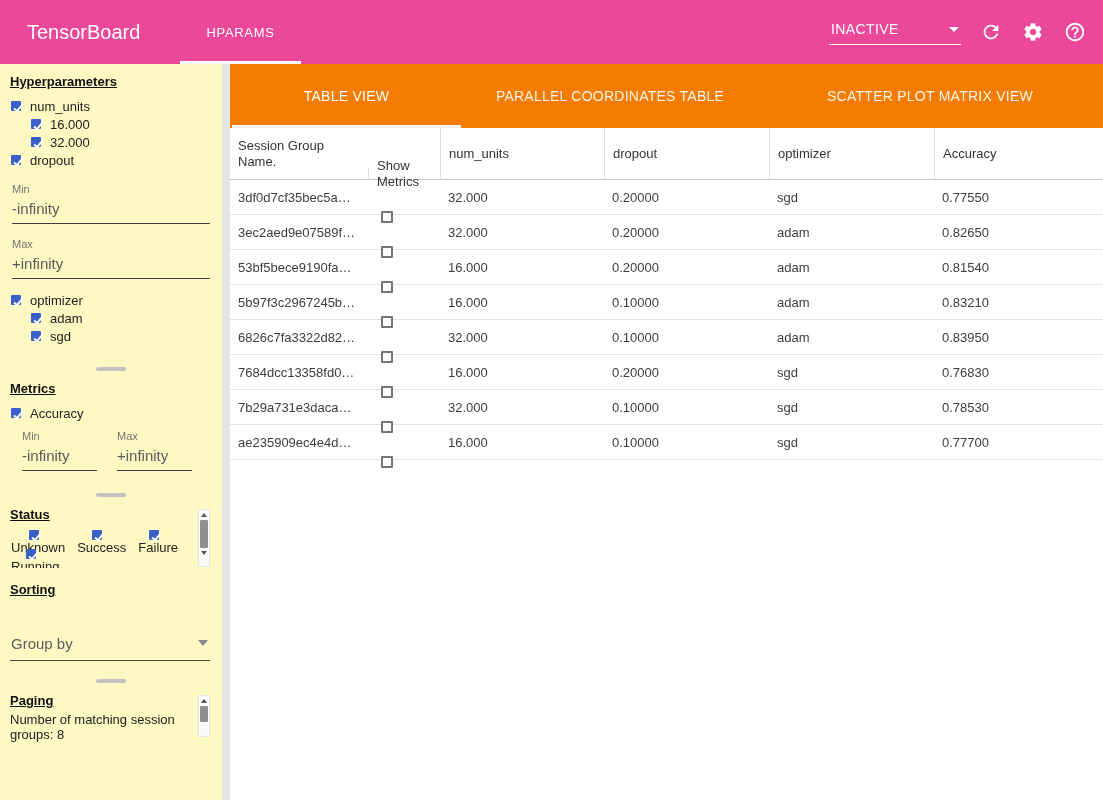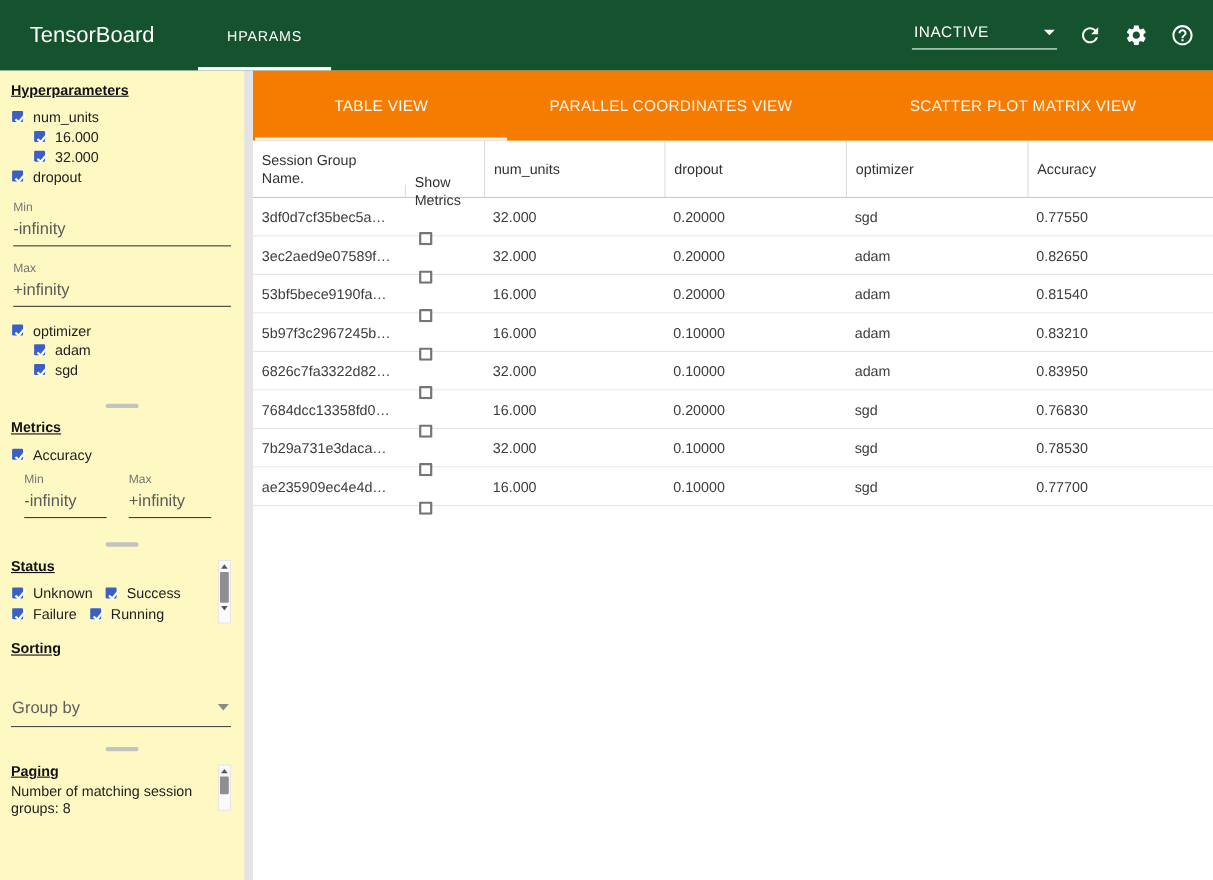--- a/index.html
+++ b/index.html
@@ -7,21 +7,21 @@
   body {
     position: relative;
     font-family: "Liberation Sans", "DejaVu Sans", sans-serif;
     background: #e4e4e4;
     overflow: hidden;
   }
 
   
   #topbar {
     position: absolute; left: 0; top: 0; width: 1103px; height: 64px;
-    background: #14532d; display: flex; align-items: center; z-index: 5;
+    background: #ec4899; display: flex; align-items: center; z-index: 5;
   }
   #tb-title { color: #fff; font-size: 20px; font-weight: 500; margin-left: 27px; white-space: nowrap; }
   #tb-tabs { display: flex; height: 64px; margin-left: 40px; }
   .tb-tab {
     position: relative; display: flex; align-items: center;
     padding: 0 26px; color: rgba(255,255,255,0.92);
     font-size: 13px; letter-spacing: 0.7px; cursor: pointer; white-space: nowrap;
   }
   .tb-tab.active { color: #fff; }
   .tb-tab.active::after {
@@ -56,21 +56,21 @@
     border: solid #fff; border-width: 0 2px 2px 0; transform: rotate(40deg);
   }
   .cb-label { font-size: 13px; color: #222; }
   .field { margin: 14px 12px 0 12px; }
   .flabel { font-size: 11px; color: #757575; }
   .fvalue { font-size: 15px; color: #5a5a5a; padding: 5px 0 6px 0; border-bottom: 1px solid #3f3f3f; cursor: text; }
   .interval-row { display: flex; margin: 8px 0 0 22px; gap: 20px; }
   .interval-row .field { margin: 0; width: 75px; }
   .handle { width: 30px; height: 4px; border-radius: 2px; background: #c2c2c2; margin: 22px auto 6px auto; cursor: row-resize; }
   #status-body { margin: 8px 0 0 11px; width: 185px; display: flex; flex-wrap: wrap; height: 38px; overflow: hidden; }
-  .status-item { display: flex; align-items: center; height: 18px; margin-right: 12px; }
+  .status-item { display: flex; align-items: center; height: 18px; margin-right: 12px; flex-direction: column; }
   .select-box {
     margin: 38px 12px 0 10px; position: relative; border-bottom: 1px solid #4a4a4a;
     padding: 0 0 8px 1px; color: #5d5d5d; font-size: 15px; cursor: pointer;
   }
   .caret-gray { position: absolute; right: 2px; top: 5px; width: 0; height: 0; border-left: 5px solid transparent; border-right: 5px solid transparent; border-top: 6px solid #8a8a8a; }
   #paging-info { margin: 4px 26px 0 10px; font-size: 13px; color: #222; line-height: 15px; width: 178px; }
 
   .fake-scrollbar { position: absolute; width: 12px; background: #fafafa; border: 1px solid #e6e6e6; }
   .scroll-arrow { width: 0; height: 0; margin: 3px auto; }
   .scroll-arrow.up { border-left: 3px solid transparent; border-right: 3px solid transparent; border-bottom: 4px solid #555; }
@@ -244,21 +244,21 @@
       <div class="scroll-thumb"></div>
     </div>
   </div>
 
 </div>
 
 <div id="main">
 
   <div id="view-tabs">
     <div class="view-tab t1 active">TABLE VIEW</div>
-    <div class="view-tab t2">PARALLEL COORDINATES VIEW</div>
+    <div class="view-tab t2">PARALLEL COORDINATES TABLE</div>
     <div class="view-tab t3">SCATTER PLOT MATRIX VIEW</div>
   </div>
 
   <div id="thead">
     <div class="th c1">Session Group Name.</div>
     <div class="th c2">Show Metrics</div>
     <div class="th c3">num_units</div>
     <div class="th c4">dropout</div>
     <div class="th c5">optimizer</div>
     <div class="th c6">Accuracy</div>

